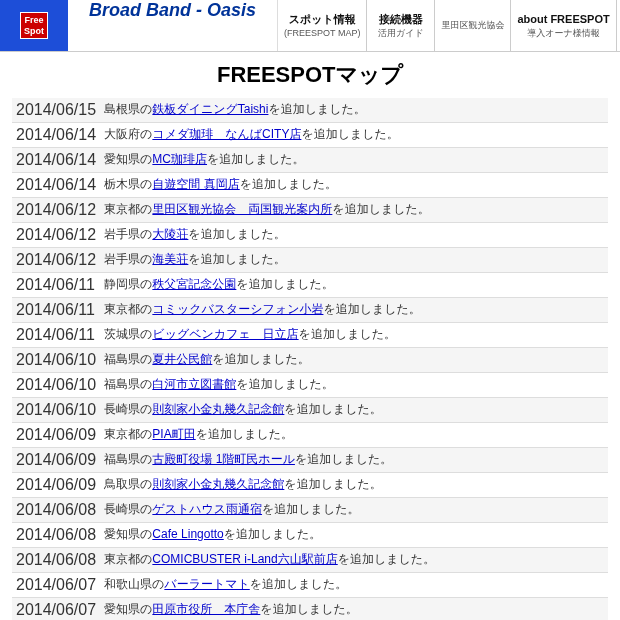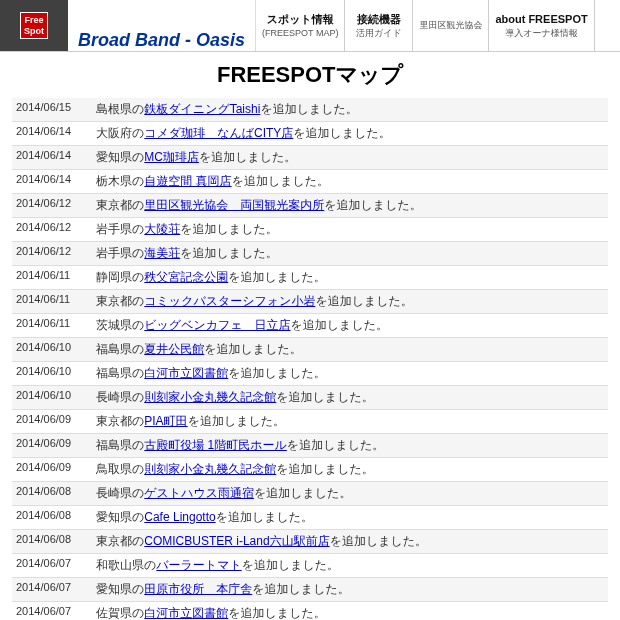--- a/index.html
+++ b/index.html
@@ -7,42 +7,42 @@
 
     
     #header {
       display: flex;
       align-items: stretch;
       background: #fff;
       border-bottom: 1px solid #ccc;
       height: 52px;
     }
     #logo-area {
-      background: #404040;
+      background: #1d4ed8;
       width: 68px;
       display: flex;
       align-items: center;
       justify-content: center;
       flex-shrink: 0;
     }
     #logo-inner {
       background: #cc0000;
       color: #fff;
       font-size: 9px;
       font-weight: bold;
       text-align: center;
       line-height: 1.2;
       border: 1px solid #fff;
       padding: 2px 3px;
     }
     #brand-area {
       background: #fff;
       display: flex;
-      align-items: flex-end;
-      padding: 0 10px;
+      align-items: flex-start;
+      padding: 0 21px;
       flex-shrink: 0;
       border-right: 1px solid #ddd;
     }
     #brand-text {
       font-size: 18px;
       font-weight: bold;
       color: #003399;
       font-style: italic;
     }
     #nav-area {
@@ -93,21 +93,21 @@
       background: #fff;
     }
     #news-table td {
       padding: 3px 4px;
       vertical-align: top;
     }
     .date-cell {
       white-space: nowrap;
       color: #333;
       width: 80px;
-      font-size: 11px;
+      font-size: 16px;
     }
     .content-cell {
       color: #333;
       margin-left: 39px;
     }
     .content-cell a {
       color: #0000cc;
       text-decoration: underline;
     }
   </style>

